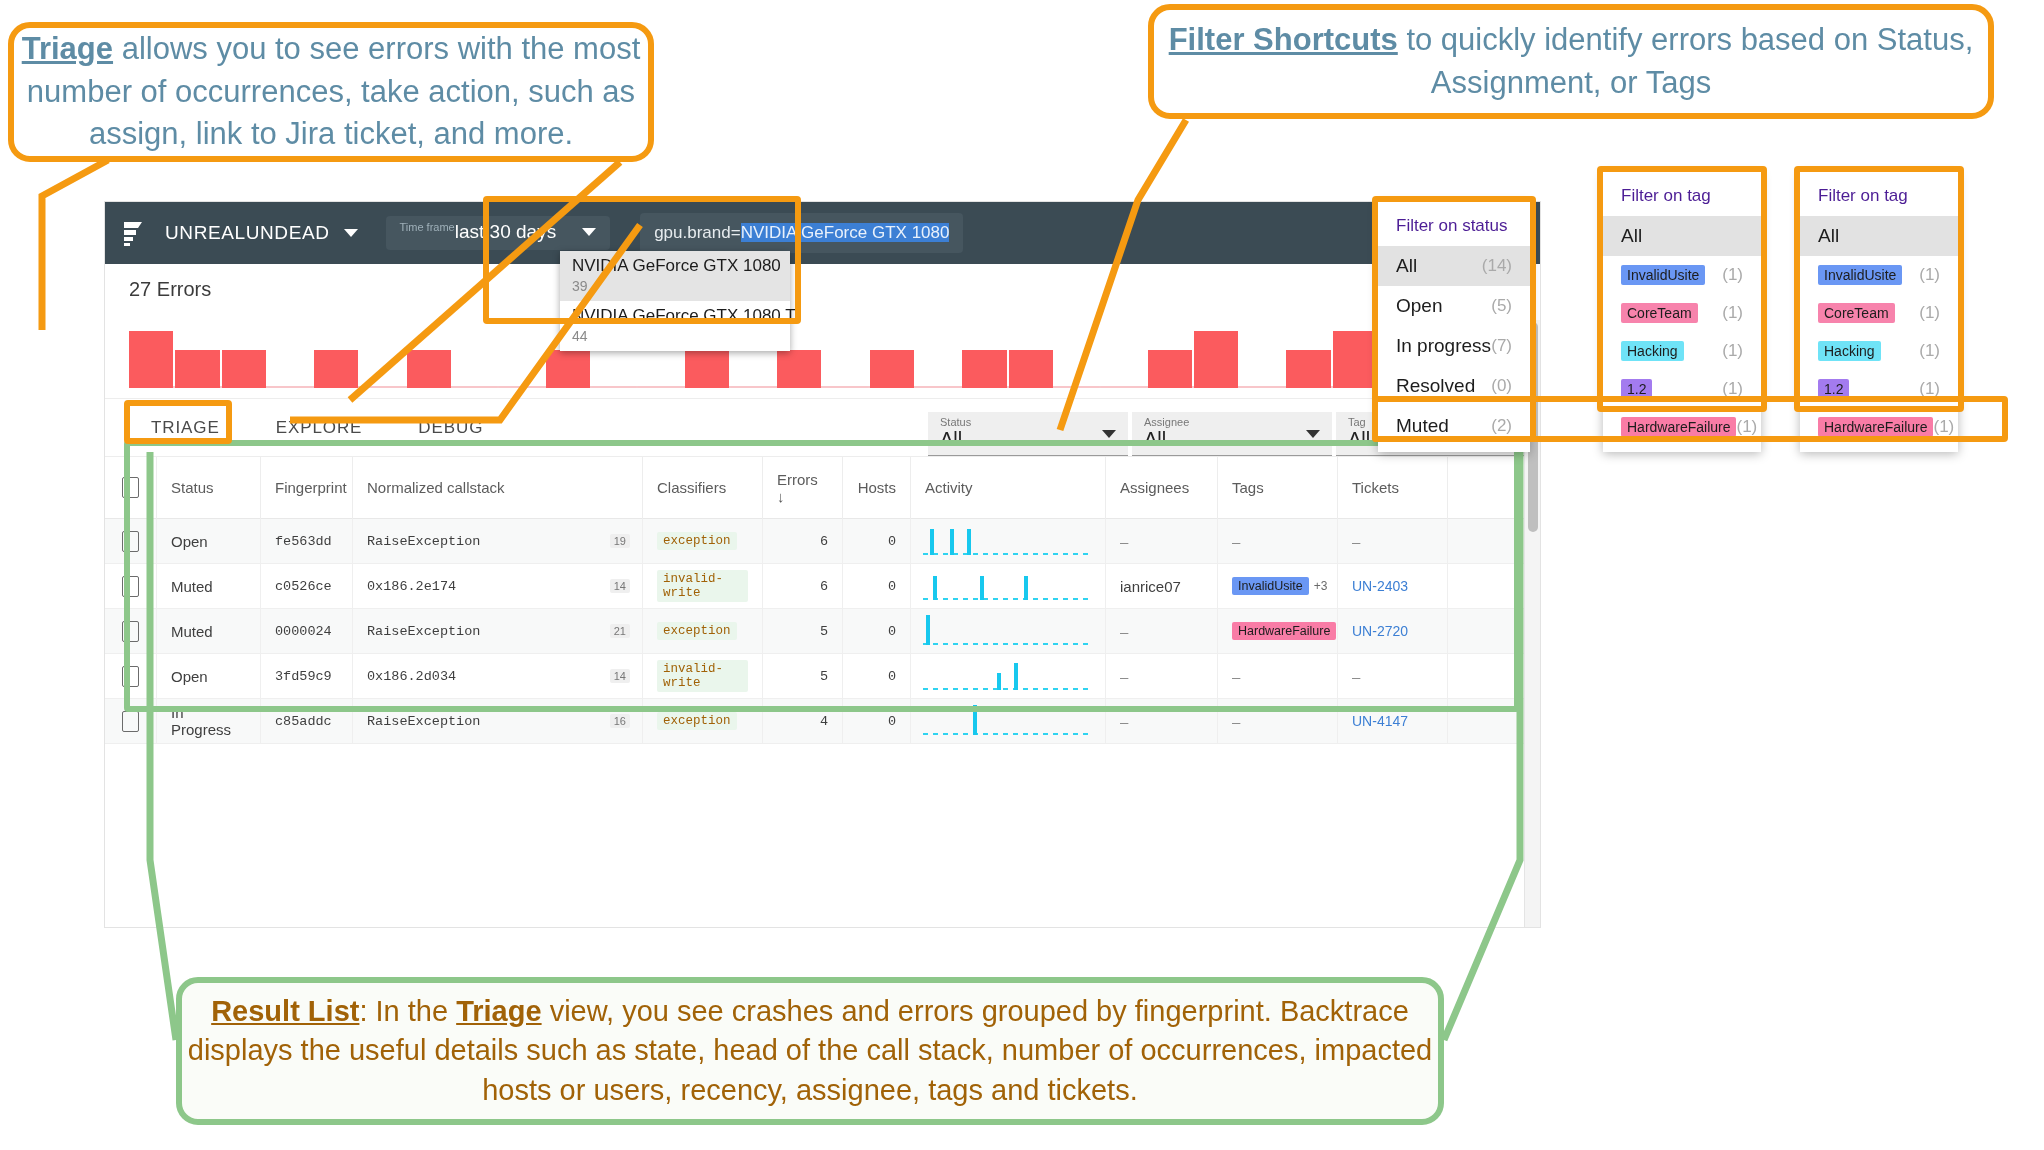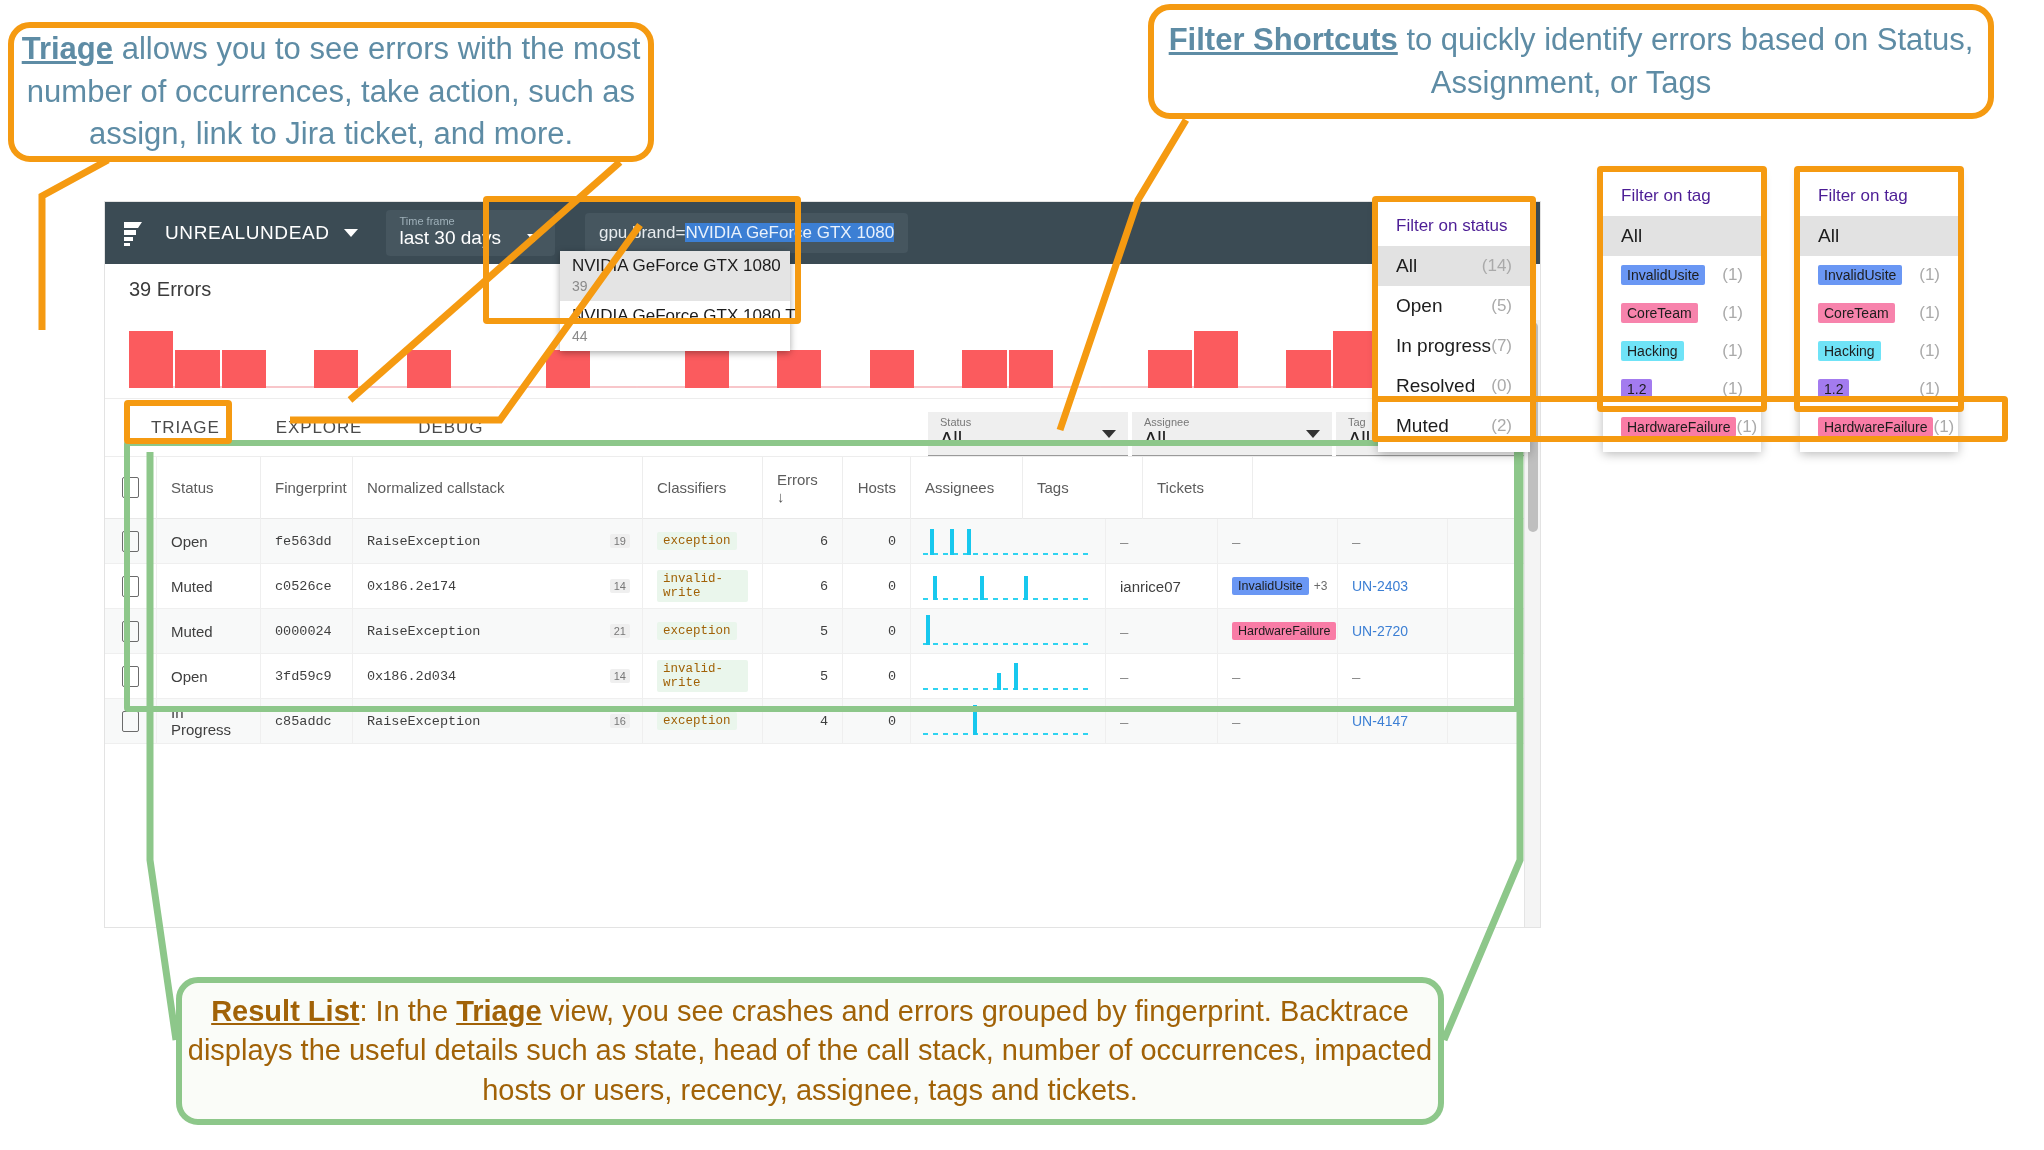--- a/index.html
+++ b/index.html
@@ -32,21 +32,21 @@
 
   
   #topbar { height:62px; background:#3B4B54; display:flex; align-items:center;
     padding:0 14px; position:relative; }
   .logo { width:30px; height:30px; margin-right:16px; position:relative; }
   .logo svg { display:block; }
   .org-name { color:#fff; font-size:19px; letter-spacing:.6px; }
   .caret { width:0;height:0;border-left:7px solid transparent;border-right:7px solid transparent;
     border-top:8px solid #fff; margin-left:14px; }
   .tf-box { margin-left:28px; background:#46565F; border-radius:4px; padding:5px 14px 7px;
-    min-width:124px; display:flex; flex-direction:column; position:relative; }
+    min-width:124px; display:flex; flex-direction:row; position:relative; }
   .tf-label { color:#9FB0B9; font-size:11px; }
   .tf-val { color:#fff; font-size:19px; display:flex; align-items:center; }
   .tf-val .caret { margin-left:26px; border-top-color:#fff; }
   .query-box { margin-left:30px; background:#46565F; border-radius:4px;
     height:40px; display:flex; align-items:center; padding:0 14px; min-width:315px; }
   .query-txt { color:#E6EBEE; font-size:17px; white-space:nowrap; }
   .query-sel { background:#3C7FD4; color:#E9F1FB; }
   .avatar-dot { position:absolute; right:36px; top:16px; width:30px;height:30px;
     border-radius:50%; background:#23C4E8; }
 
@@ -186,21 +186,21 @@
           <div class="ac-count">39</div>
         </div>
         <div class="ac-item">
           <div class="ac-title">NVIDIA GeForce GTX 1080 Ti</div>
           <div class="ac-count">44</div>
         </div>
       </div>
     </div>
 
     <div id="chart-panel">
-      <div class="errcount">39 Errors</div>
+      <div class="errcount">27 Errors</div>
       <div class="axis"></div>
       <div id="bars">
           <div class="bar" style="height: 57px;"></div>
           <div class="bar" style="height: 38px;"></div>
           <div class="bar" style="height: 38px;"></div>
           <div class="bar z" style="height: 0px;"></div>
           <div class="bar" style="height: 38px;"></div>
           <div class="bar z" style="height: 0px;"></div>
           <div class="bar" style="height: 38px;"></div>
           <div class="bar z" style="height: 0px;"></div>
@@ -256,20 +256,21 @@
       <div class="thead">
         <div class="c c-chk">
             <span class="chk"></span>
           </div>
         <div class="c c-status">Status</div>
         <div class="c c-fp">Fingerprint</div>
         <div class="c c-stack">Normalized callstack</div>
         <div class="c c-class">Classifiers</div>
         <div class="c c-err">Errors ↓</div>
         <div class="c c-hosts">Hosts</div>
+        <div class="c c-act">Activity</div>
         <div class="c c-assign">Assignees</div>
         <div class="c c-tags">Tags</div>
         <div class="c c-tick">Tickets</div>
       </div>
       <div id="tbody">
           <div class="trow alt">
             <div class="c c-chk">
               <span class="chk"></span>
             </div>
             <div class="c c-status">Open</div>

